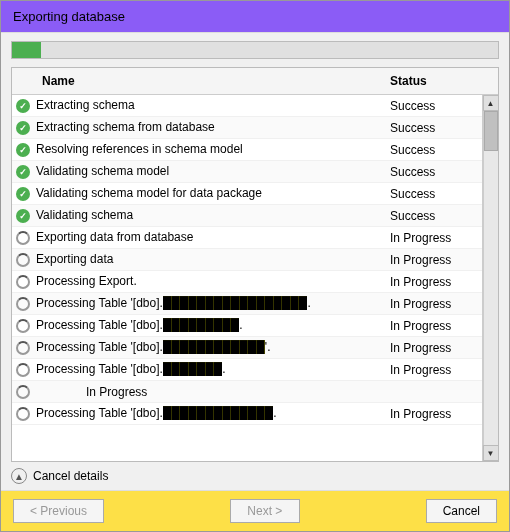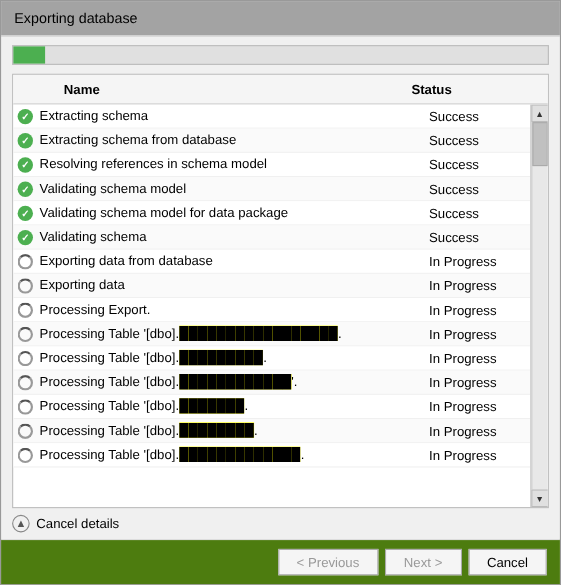--- a/index.html
+++ b/index.html
@@ -16,21 +16,21 @@
     .dialog {
       width: 510px;
       height: 532px;
       background: #f0f0f0;
       border: 1px solid #999;
       box-shadow: 2px 2px 8px rgba(0,0,0,0.3);
       display: flex;
       flex-direction: column;
     }
     .dialog-title {
-      background: #a3a3a3;
+      background: #8b5cf6;
       padding: 8px 12px;
       font-size: 13px;
       font-weight: normal;
       color: #000;
       border-bottom: 1px solid #ddd;
     }
     .progress-bar-container {
       background: #e0e0e0;
       height: 18px;
       margin: 8px 10px;
@@ -51,21 +51,20 @@
       overflow: hidden;
       display: flex;
       flex-direction: column;
     }
     .table-header {
       display: flex;
       background: #f5f5f5;
       border-bottom: 1px solid #ccc;
       font-weight: bold;
       padding: 4px 0;
-      gap: 16px;
     }
     .col-name {
       flex: 1;
       padding: 2px 8px;
     }
     .col-status {
       width: 100px;
       padding: 2px 8px;
     }
     .col-scroll {
@@ -192,26 +191,26 @@
       justify-content: center;
       font-size: 10px;
       color: #555;
     }
     .fewer-details-label {
       font-size: 12px;
       color: #000;
     }
     .dialog-footer {
       display: flex;
-      justify-content: flex-end;
+      justify-content: space-between;
       align-items: center;
       padding: 8px 12px;
       gap: 6px;
       border-top: 1px solid #ddd;
-      background: #4d7c0f;
+      background: #fde047;
     }
     .btn {
       padding: 4px 16px;
       font-size: 12px;
       border: 1px solid #aaa;
       background: #f5f5f5;
       cursor: pointer;
       color: #000;
       min-width: 70px;
     }
@@ -343,21 +342,20 @@
               <div class="icon-progress"></div>
             </div>
           <div class="row-name">Processing Table '[dbo].<span class="highlighted" style="max-width:90px;">███████</span>.</div>
           <div class="row-status status-inprogress">In Progress</div>
         </div>
 
         <div class="table-row">
           <div class="row-icon">
               <div class="icon-progress"></div>
             </div>
-          <div class="row-name">Processing Table '[dbo].<span class="highlighted" style="max-width:100px;">████████</span>.</div>
           <div class="row-status status-inprogress">In Progress</div>
         </div>
 
         <div class="table-row">
           <div class="row-icon">
               <div class="icon-progress"></div>
             </div>
           <div class="row-name">Processing Table '[dbo].<span class="highlighted" style="max-width:150px;">█████████████</span>.</div>
           <div class="row-status status-inprogress">In Progress</div>
         </div>

